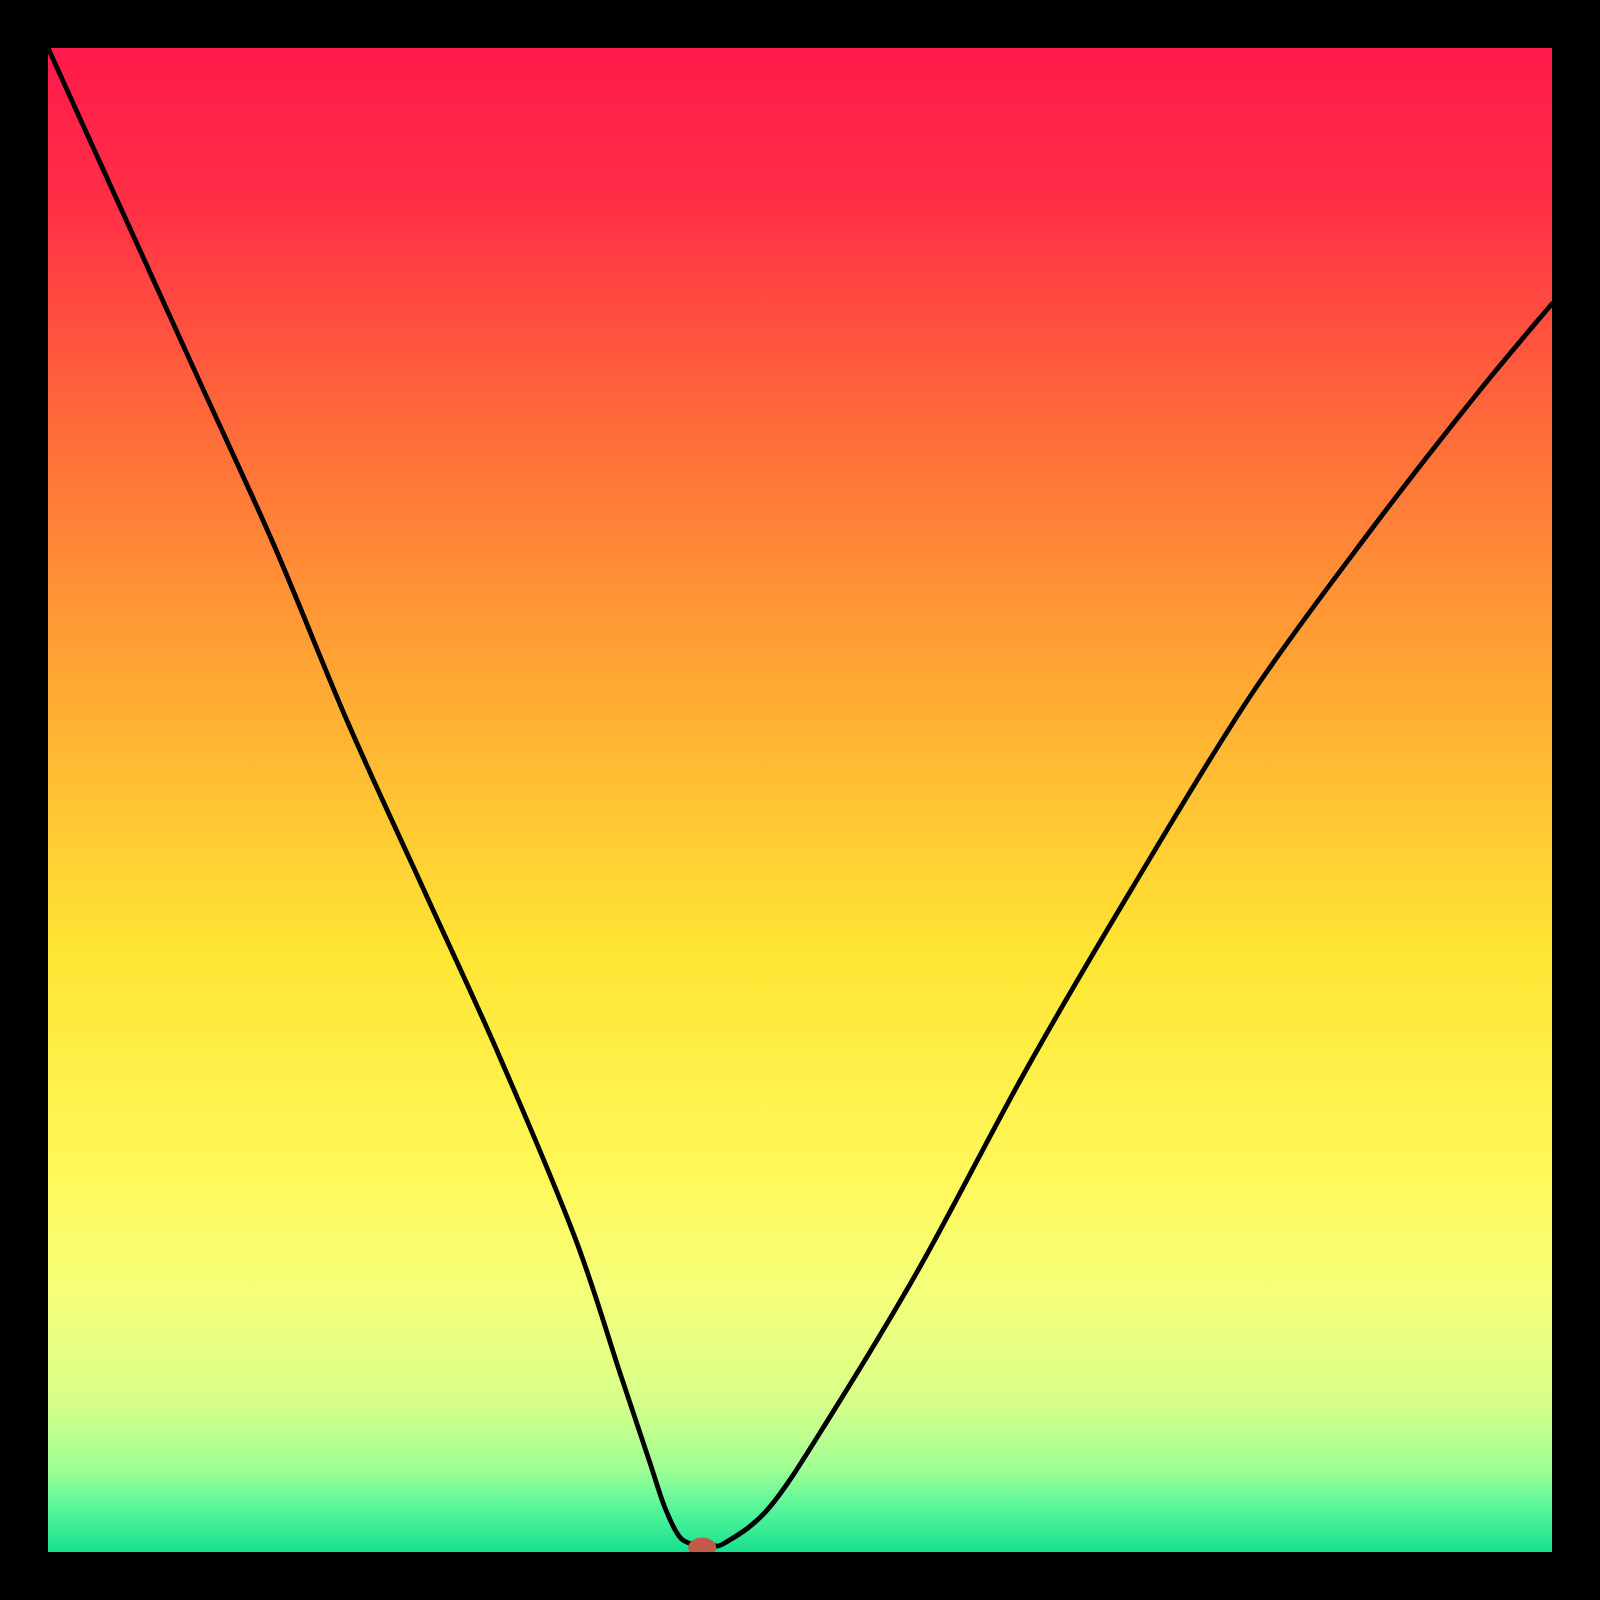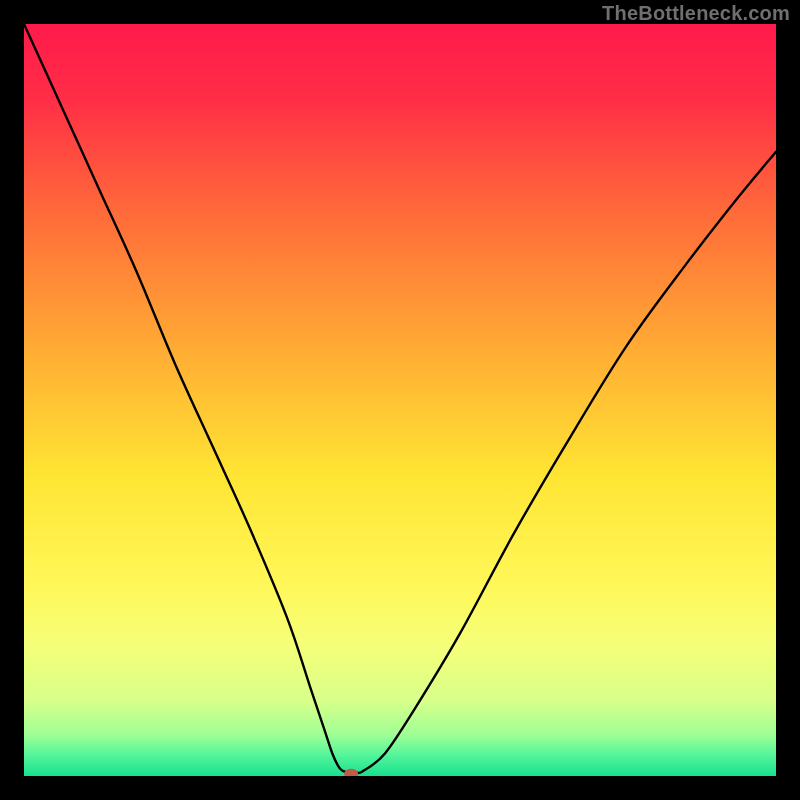--- a/index.html
+++ b/index.html
@@ -36,21 +36,20 @@
     letter-spacing: 0.2px;
   }
   svg {
     display: block;
   }
 </style>
 </head>
 <body>
 
 <div class="frame">
-  <div class="watermark">TheBottleneck.com</div>
   <div class="plot-area">
     <svg id="chart-svg" width="752" height="752" viewBox="0 0 752 752">
       <defs>
         <linearGradient id="bg-grad" x1="0" y1="0" x2="0" y2="1">
             <stop offset="0%" stop-color="#ff1a4b"></stop>
             <stop offset="10%" stop-color="#ff2e46"></stop>
             <stop offset="25%" stop-color="#ff6a3a"></stop>
             <stop offset="45%" stop-color="#ffb233"></stop>
             <stop offset="60%" stop-color="#ffe533"></stop>
             <stop offset="75%" stop-color="#fff85a"></stop>

